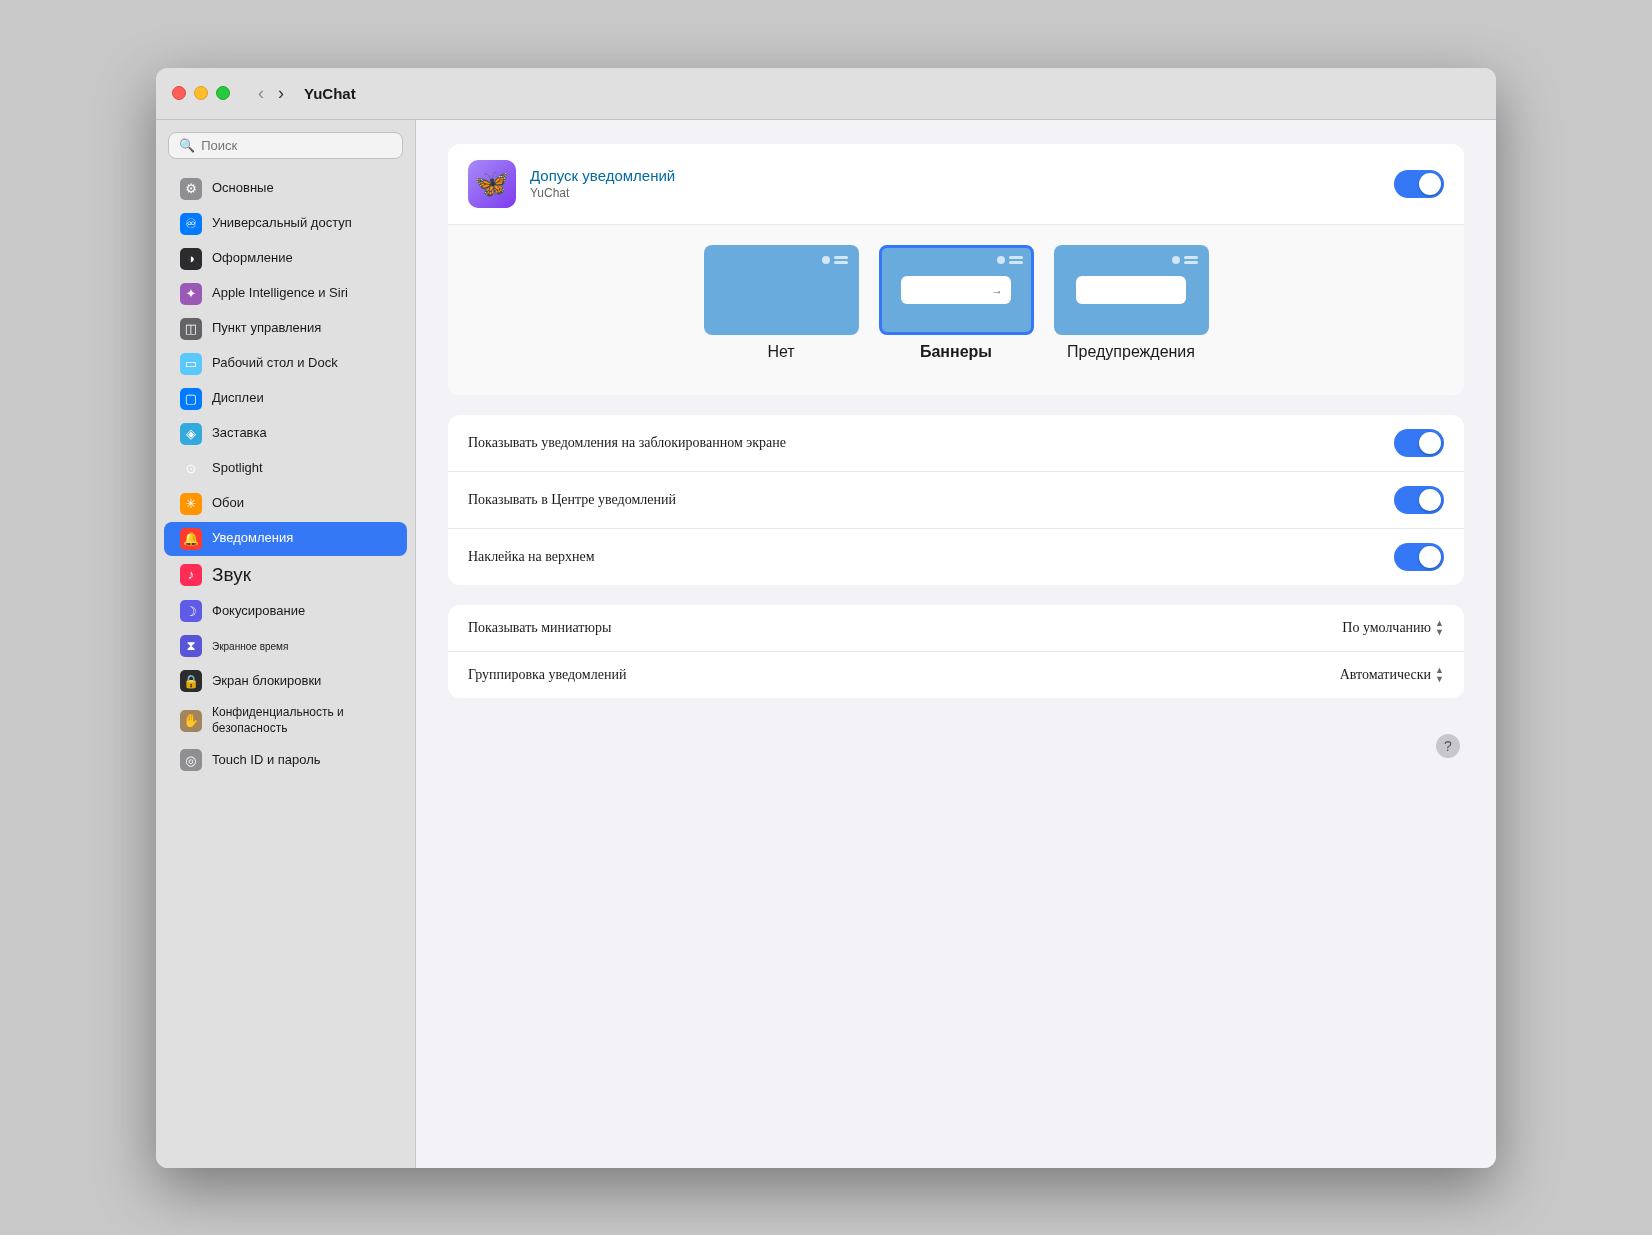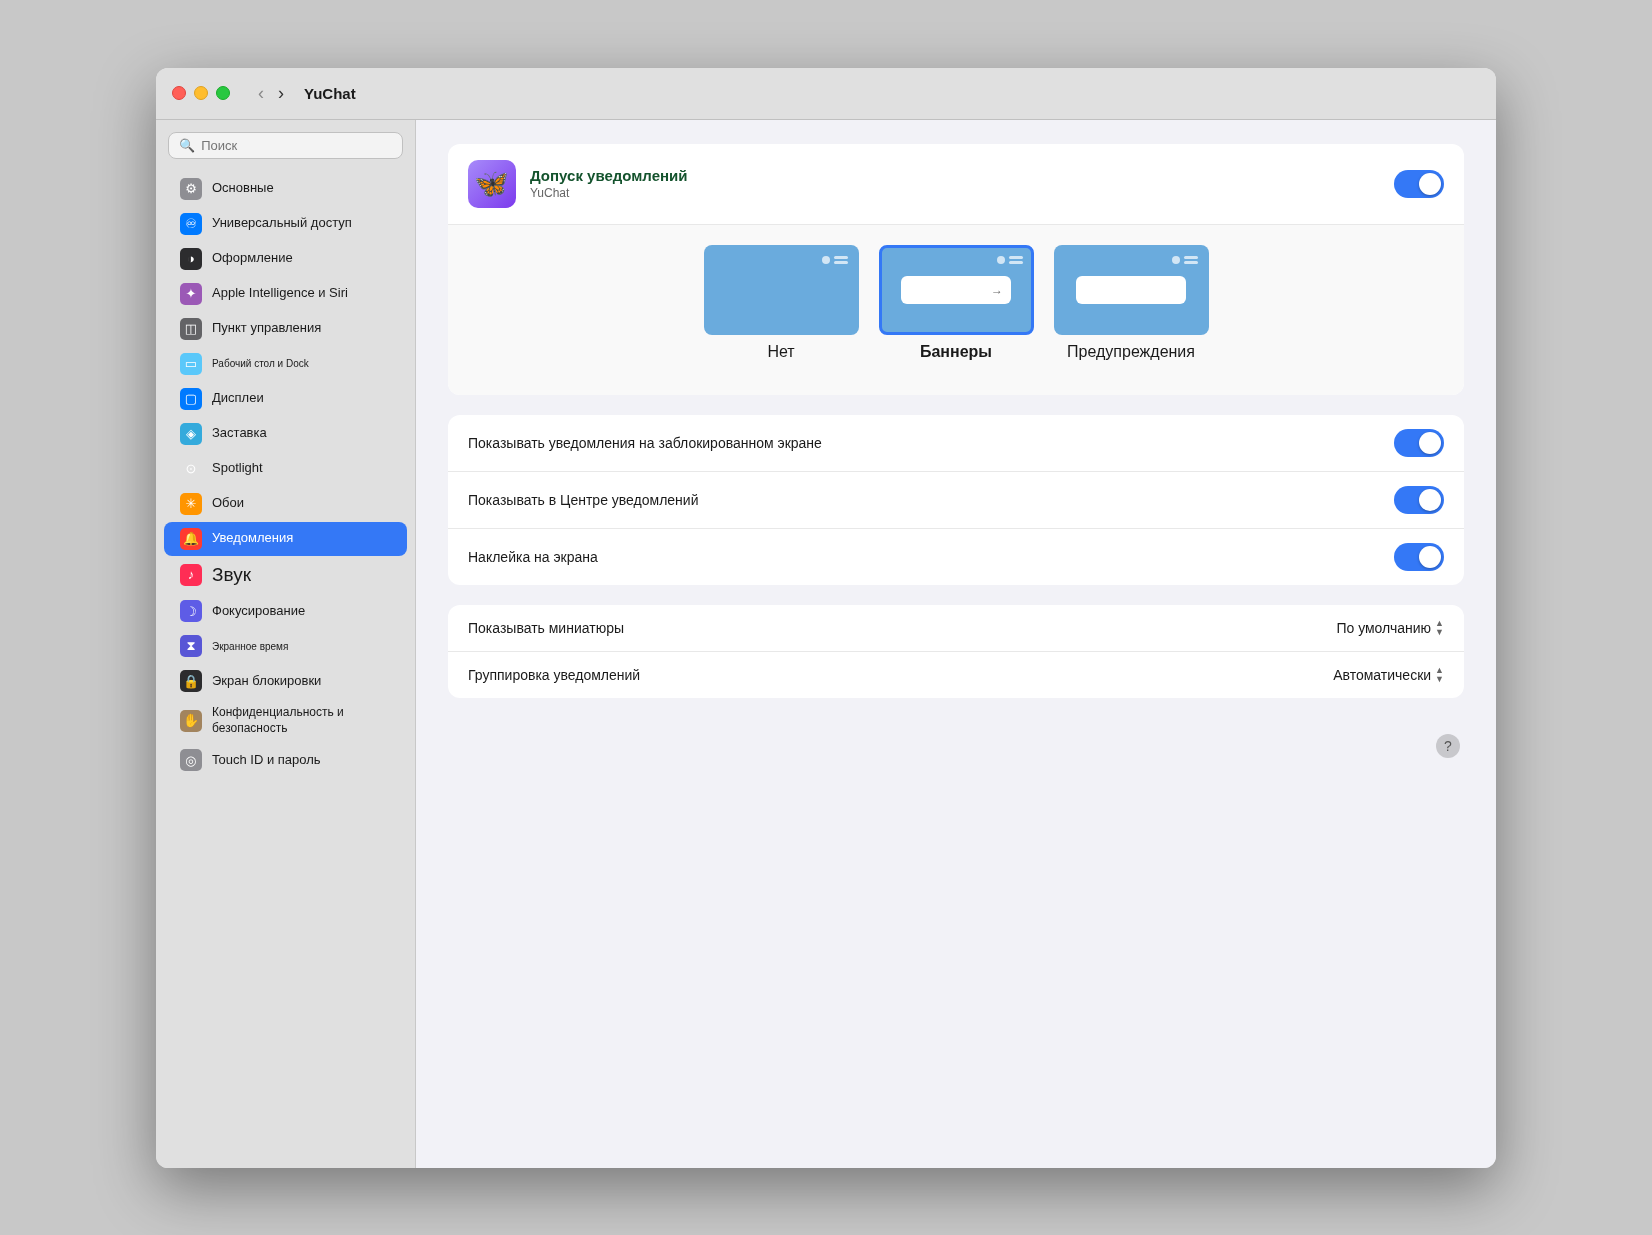--- a/index.html
+++ b/index.html
@@ -145,21 +145,21 @@
       height: 48px;
       border-radius: 10px;
       background: linear-gradient(135deg, #a78bfa, #7c3aed);
       display: flex;
       align-items: center;
       justify-content: center;
       font-size: 24px;
       flex-shrink: 0;
     }
     .app-info { flex: 1; }
-    .app-name { font-size: 15px; font-weight: 700; color: #14532d; }
+    .app-name { font-size: 15px; font-weight: 400; color: #0369a1; }
     .app-subtitle { font-size: 12px; color: #666; margin-top: 2px; }
     
     .toggle {
       width: 50px;
       height: 28px;
       border-radius: 14px;
       position: relative;
       cursor: pointer;
       flex-shrink: 0;
     }
@@ -276,20 +276,21 @@
       border-radius: 12px;
       overflow: hidden;
       margin-bottom: 20px;
     }
     .settings-row {
       display: flex;
       align-items: center;
       justify-content: space-between;
       padding: 14px 20px;
       border-bottom: 1px solid #e8e8e8;
+      font-family: Liberation Serif, serif;
     }
     .settings-row:last-child { border-bottom: none; }
     .row-label {
       font-size: 14px;
       color: #1a1a1a;
     }
     
     .dropdown-selector {
       display: flex;
       align-items: center;
@@ -365,21 +366,21 @@
           <div class="sidebar-item">
             <span style="width: 22px; height: 22px; border-radius: 5px; background: rgb(155, 89, 182); display: inline-flex; align-items: center; justify-content: center; font-size: 13px; flex-shrink: 0; color: white;">✦</span>
             <span style="font-size: 13px; line-height: 1.3;">Apple Intelligence и Siri</span>
           </div>
           <div class="sidebar-item">
             <span style="width: 22px; height: 22px; border-radius: 5px; background: rgb(99, 99, 102); display: inline-flex; align-items: center; justify-content: center; font-size: 13px; flex-shrink: 0; color: white;">◫</span>
             <span style="font-size: 13px; line-height: 1.3;">Пункт управления</span>
           </div>
           <div class="sidebar-item">
             <span style="width: 22px; height: 22px; border-radius: 5px; background: rgb(90, 200, 250); display: inline-flex; align-items: center; justify-content: center; font-size: 13px; flex-shrink: 0; color: white;">▭</span>
-            <span style="font-size: 10px; line-height: 1.3;">Рабочий стол и Dock</span>
+            <span style="font-size: 13px; line-height: 1.3;">Рабочий стол и Dock</span>
           </div>
           <div class="sidebar-item">
             <span style="width: 22px; height: 22px; border-radius: 5px; background: rgb(0, 122, 255); display: inline-flex; align-items: center; justify-content: center; font-size: 13px; flex-shrink: 0; color: white;">▢</span>
             <span style="font-size: 13px; line-height: 1.3;">Дисплеи</span>
           </div>
           <div class="sidebar-item">
             <span style="width: 22px; height: 22px; border-radius: 5px; background: rgb(52, 170, 220); display: inline-flex; align-items: center; justify-content: center; font-size: 13px; flex-shrink: 0; color: white;">◈</span>
             <span style="font-size: 13px; line-height: 1.3;">Заставка</span>
           </div>
           <div class="sidebar-item">
@@ -493,21 +494,21 @@
               <div class="toggle-knob"></div>
             </div>
           </div>
           <div class="settings-row">
             <span class="row-label">Показывать в Центре уведомлений</span>
             <div class="toggle on">
               <div class="toggle-knob"></div>
             </div>
           </div>
           <div class="settings-row">
-            <span class="row-label">Наклейка на экрана</span>
+            <span class="row-label">Наклейка на верхнем</span>
             <div class="toggle on">
               <div class="toggle-knob"></div>
             </div>
           </div>
         </div>
 
       <div class="settings-section" id="dropdown-settings">
           <div class="settings-row">
             <span class="row-label">Показывать миниатюры</span>
             <div class="dropdown-selector">

